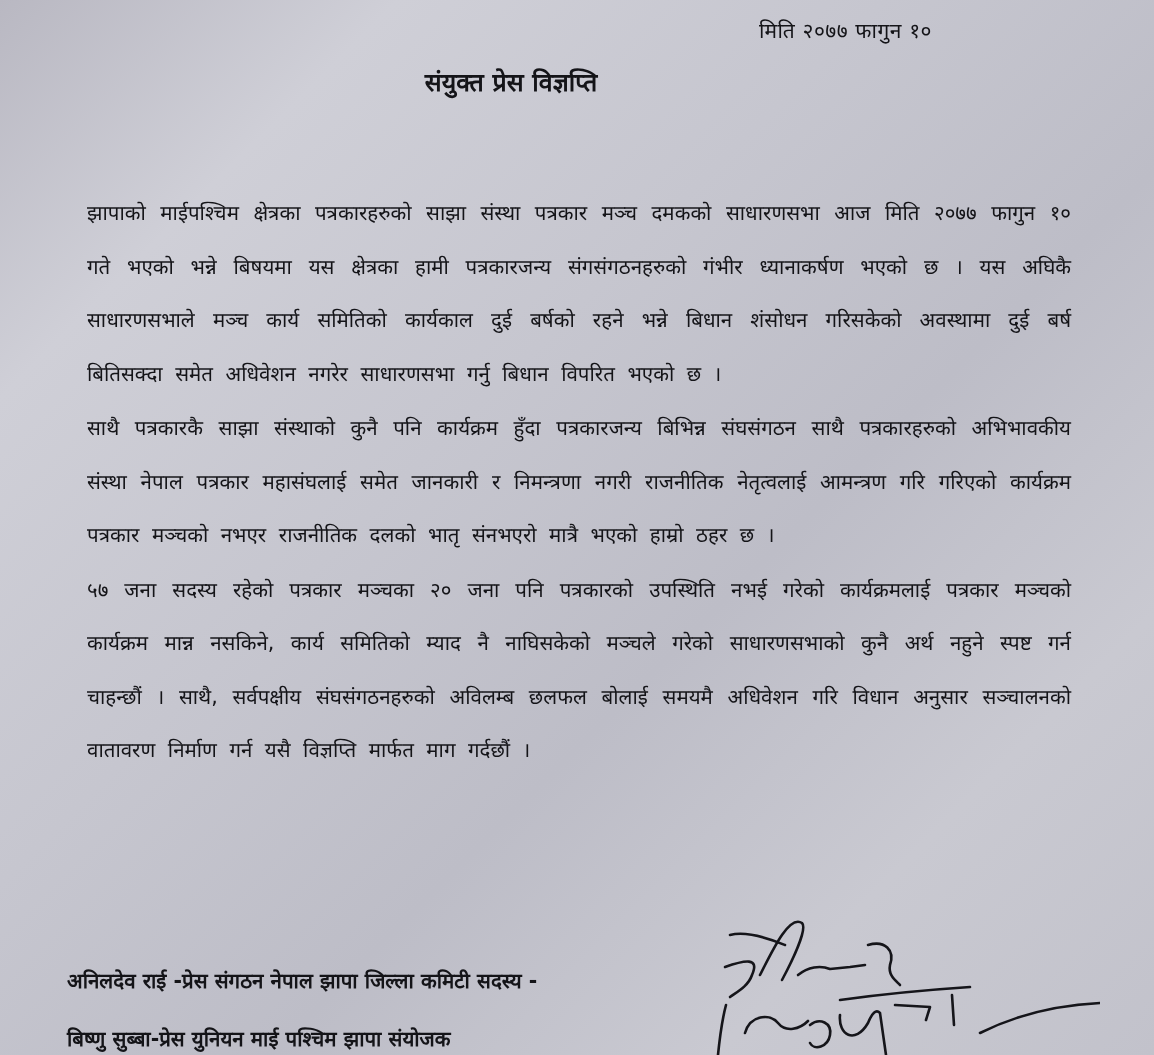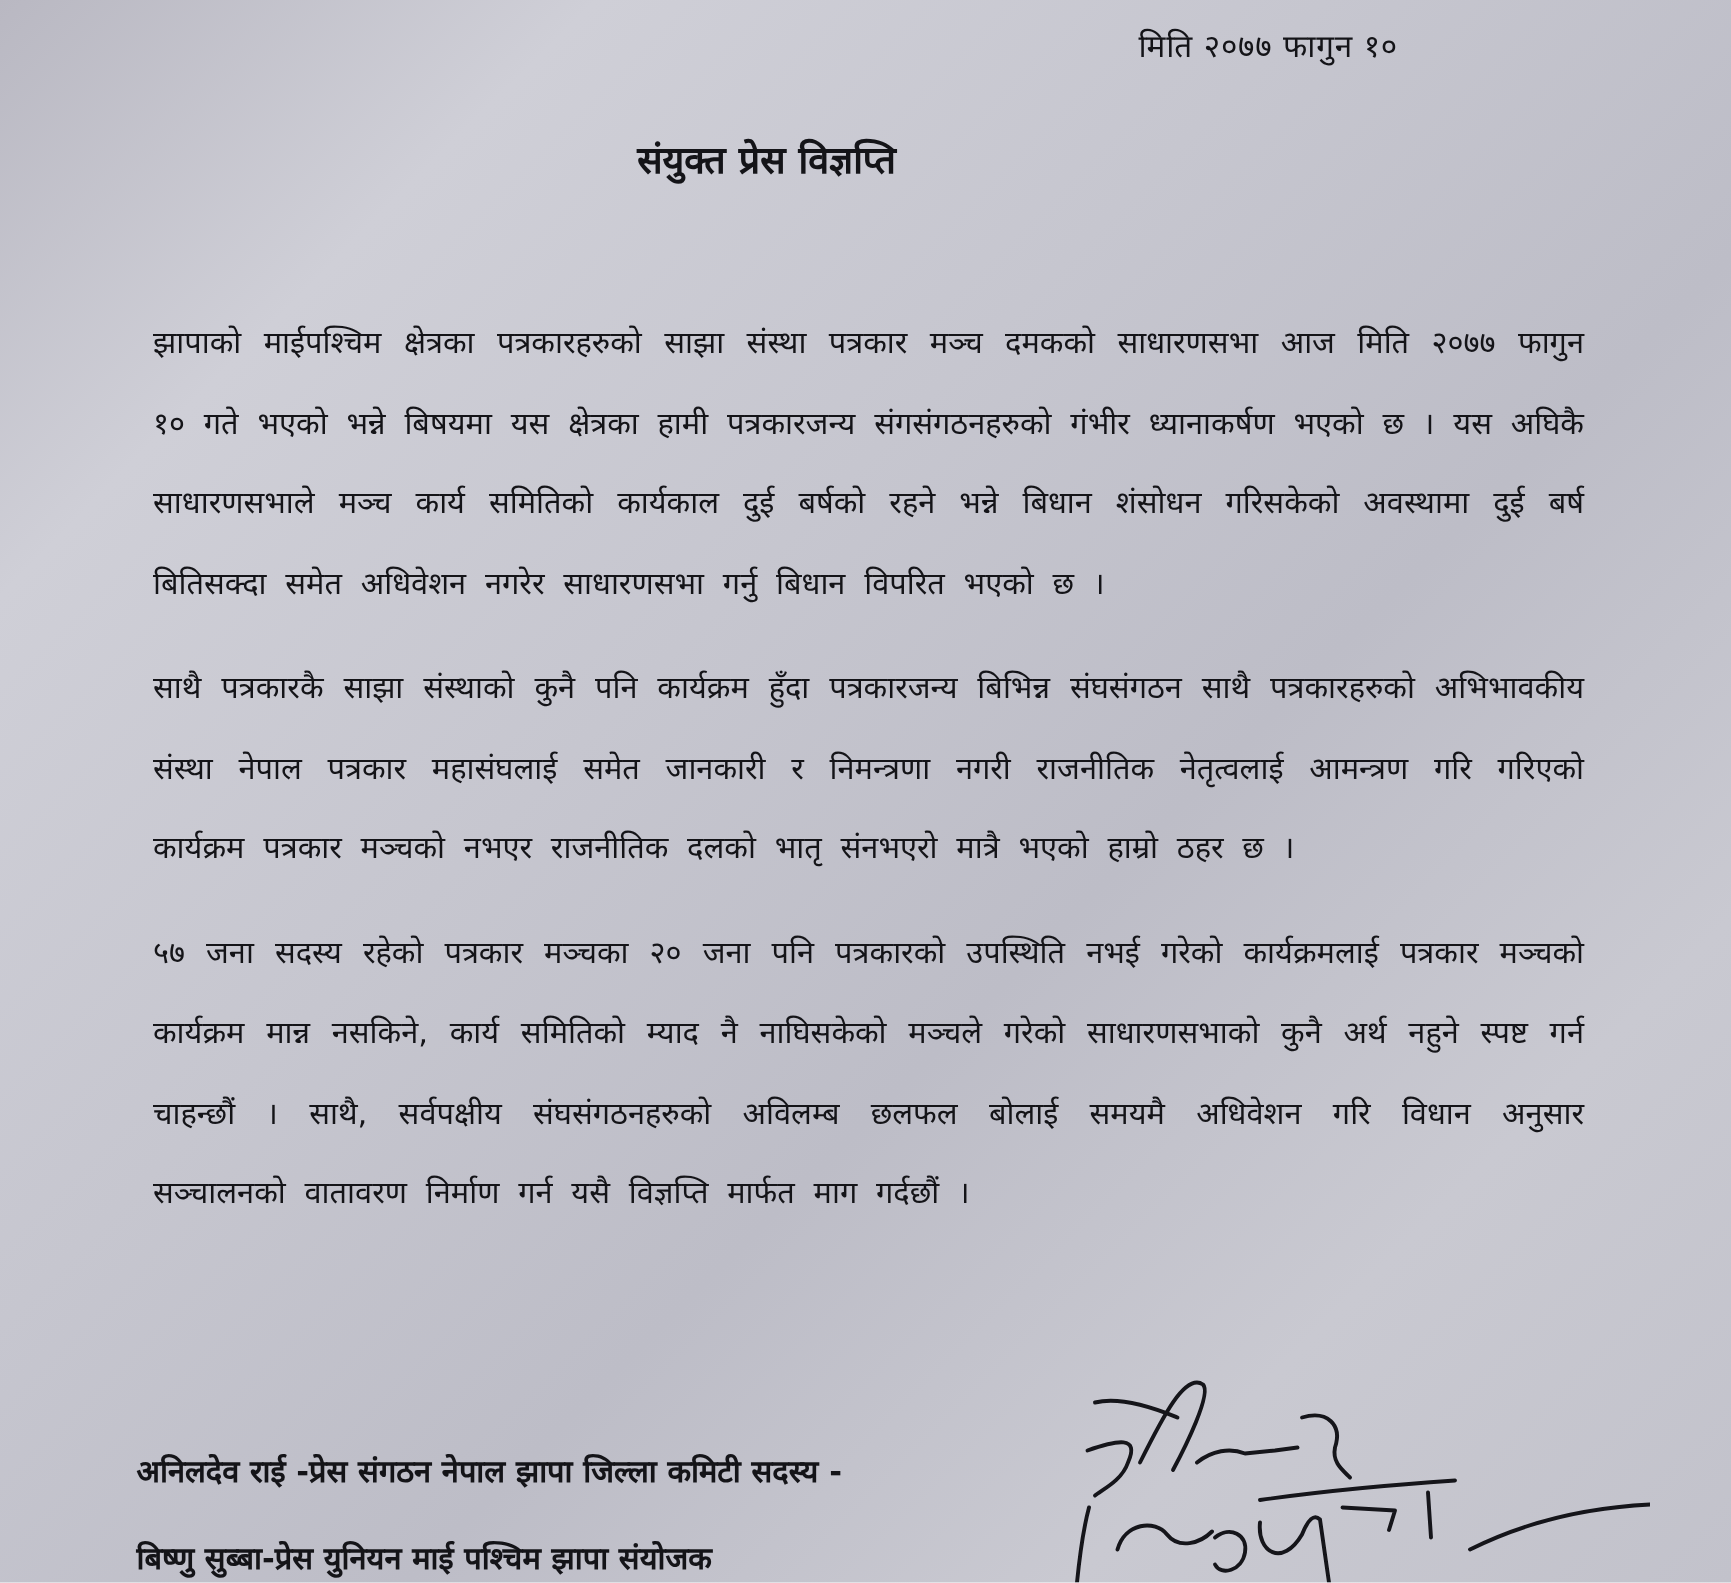--- a/index.html
+++ b/index.html
@@ -20,49 +20,49 @@
     .date-line {
       position: absolute;
       right: 86px;
       top: 16px;
       font-size: 21px;
       letter-spacing: 0.5px;
     }
     .title {
       position: absolute;
       left: 0; right: 0;
-      top: 88px;
+      top: 64px;
       text-align: center;
       font-size: 25px;
       font-weight: bold;
       padding-left: 4px;
     }
     .body-text {
       position: absolute;
       left: 86px;
       width: 986px;
       top: 186px;
       font-size: 20.5px;
       line-height: 53.5px;
     }
     .para {
-      margin: 16px;
+      margin: 1px;
       text-align: justify;
       text-align-last: left;
       word-spacing: 6px;
     }
     .signatories {
       position: absolute;
       left: 67px;
       top: 952px;
       font-size: 20.5px;
       line-height: 58px;
       font-weight: bold;
     }
-    .sig-line { white-space: nowrap; margin-left: 24px; }
+    .sig-line { white-space: nowrap; }
     .signature {
       position: absolute;
       left: 690px;
       top: 905px;
       width: 410px;
       height: 150px;
     }
   </style>
 </head>
 <body>

